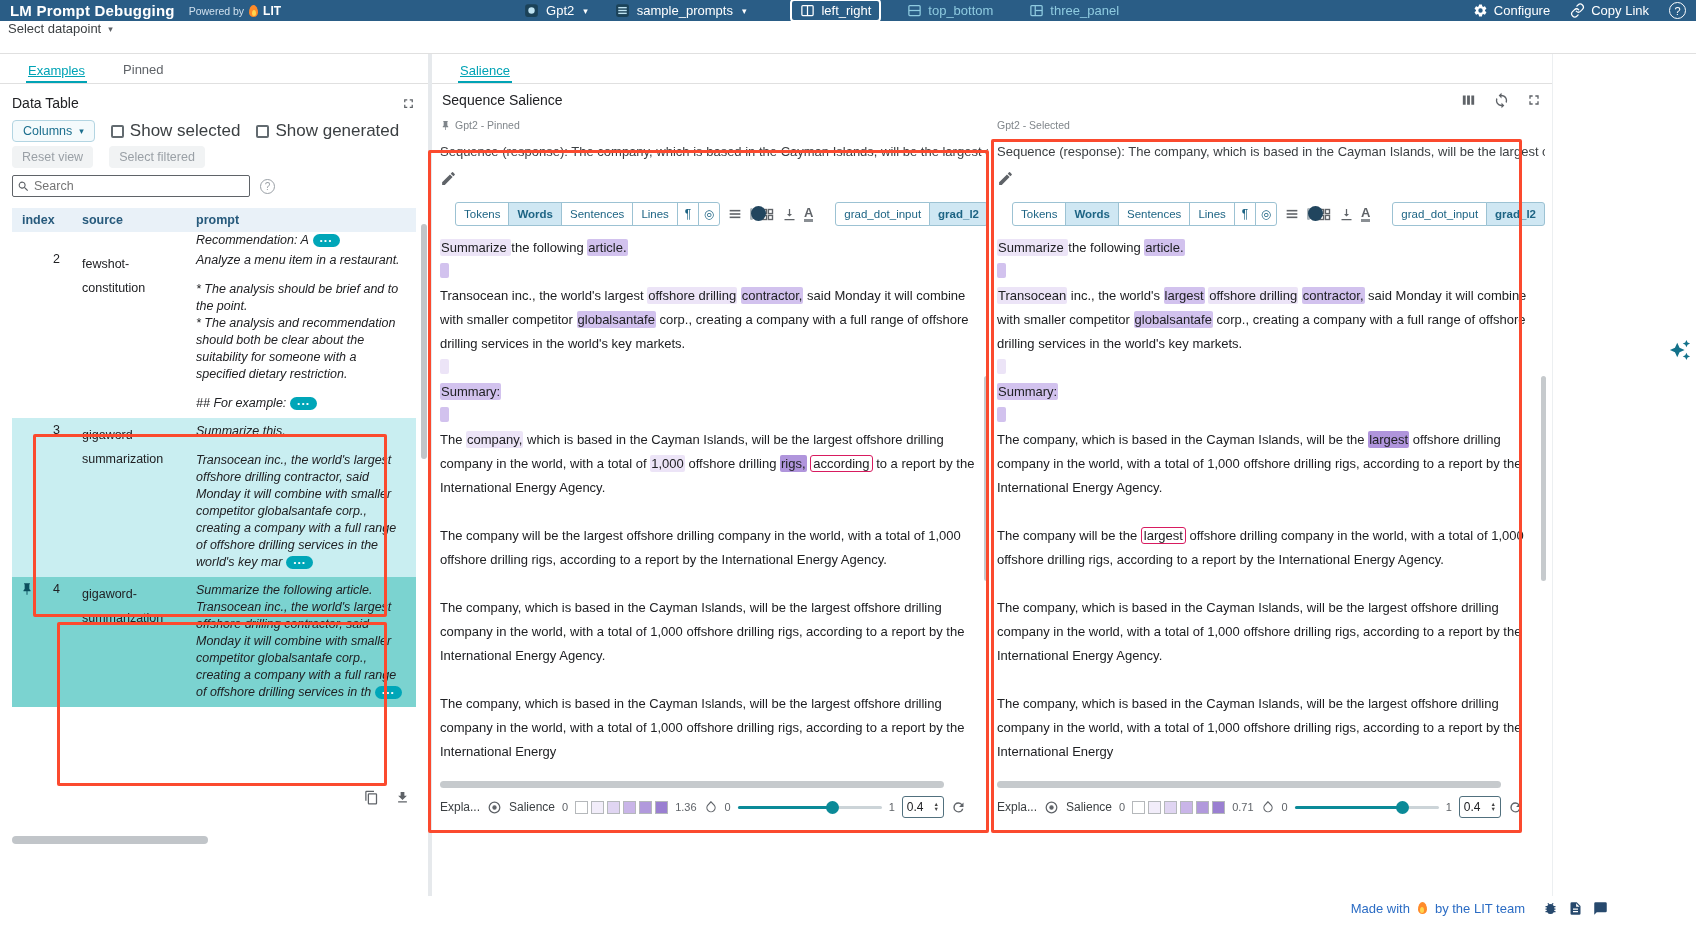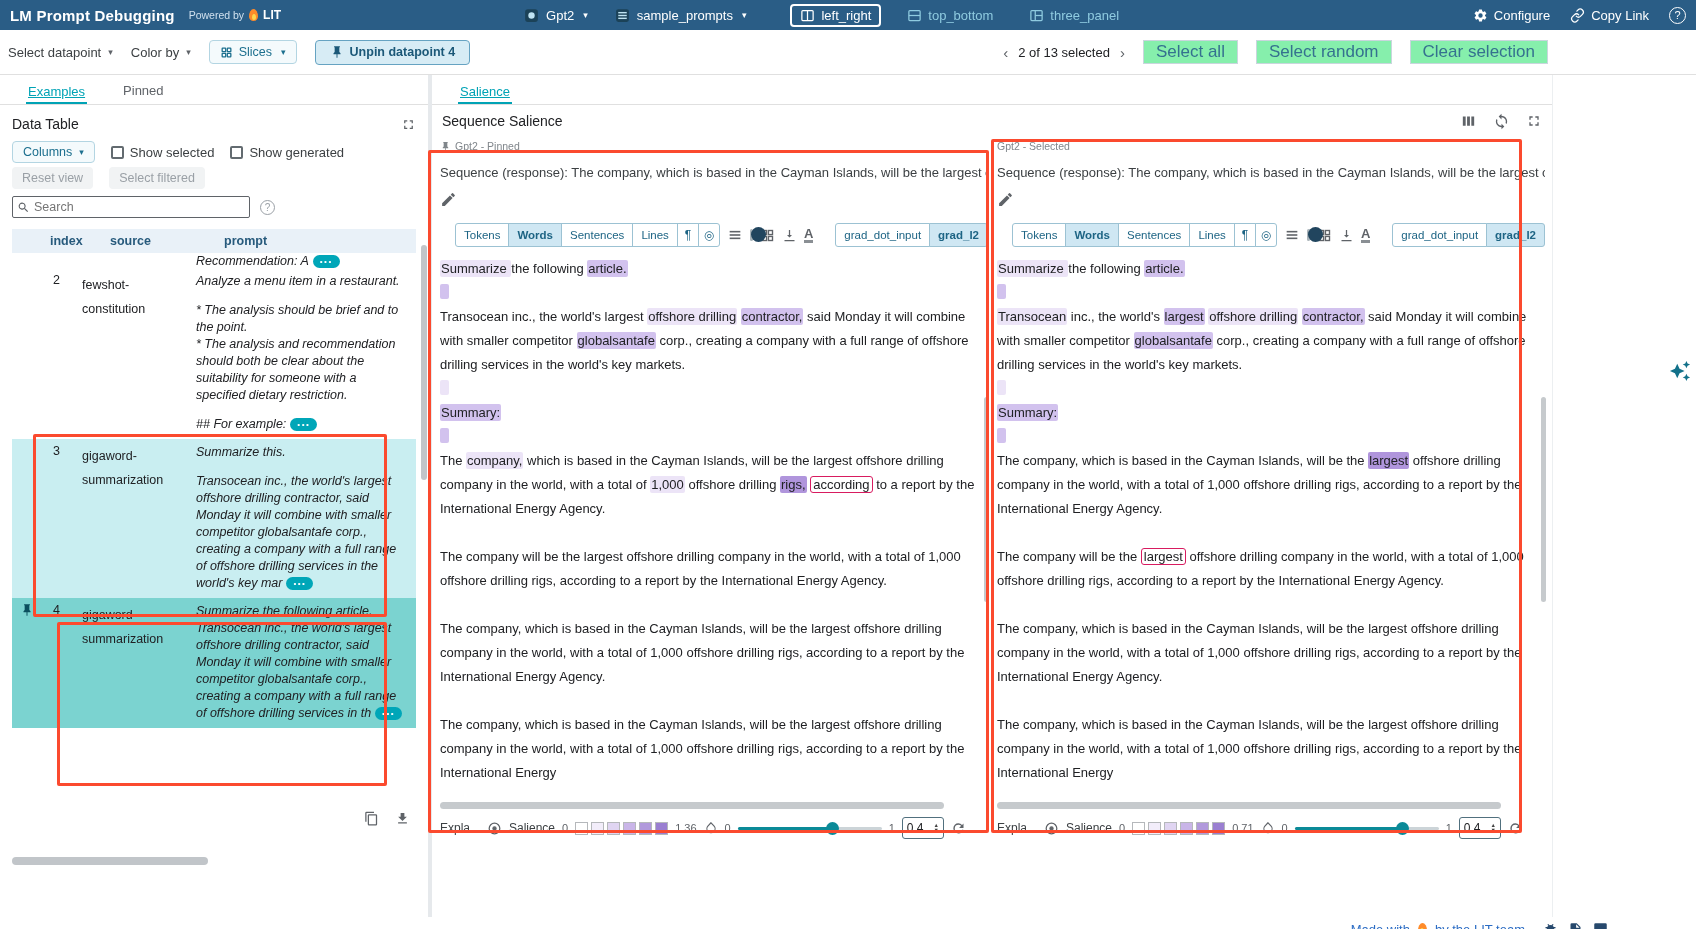--- a/index.html
+++ b/index.html
@@ -1,41 +1,41 @@
 <!DOCTYPE html>
 <html><head>
 <meta charset="utf-8">
 <style>
   * { margin:0; padding:0; box-sizing:border-box; }
   html,body { width:1696px; height:929px; overflow:hidden; }
   body { font-family:"Liberation Sans","DejaVu Sans",sans-serif; font-size:13px; color:#202124; background:#fff; }
   .app { position:relative; width:1696px; height:929px; overflow:hidden; background:#fff; }
 
   
-  .topbar { height:30px; background:#2a5d86; display:flex; align-items:center; padding:0 10px; color:#fff; }
+  .topbar { height:21px; background:#2a5d86; display:flex; align-items:center; padding:0 10px; color:#fff; }
   .app-title { font-size:15px; font-weight:bold; letter-spacing:.2px; }
   .powered { display:flex; align-items:center; gap:5px; margin-left:14px; font-size:10.5px; color:#cfe0ee; }
   .powered .lit { color:#fff; font-weight:bold; font-size:12px; }
   .flame { width:9px; height:12px; background:#ff8b2a; border-radius:50% 50% 50% 50%/62% 62% 38% 38%; position:relative; display:inline-block; }
   .flame::after { content:""; position:absolute; left:2.5px; top:5px; width:4px; height:6px; background:#ffd54f; border-radius:50% 50% 50% 50%/62% 62% 38% 38%; }
   .hdr-chip { display:flex; align-items:center; gap:6px; font-size:13px; color:#fff; cursor:pointer; }
   .hdr-chip.model { margin-left:242px; }
   .hdr-chip.dataset { margin-left:26px; }
   .caret { font-size:9px; margin-left:3px; }
   .layouts { display:flex; align-items:center; gap:16px; margin-left:44px; }
   .layout-btn { display:flex; align-items:center; gap:6px; color:#8fcbe0; font-size:13px; padding:2px 8px; border:2px solid transparent; border-radius:4px; cursor:pointer; }
   .layout-btn.selected { color:#fff; border-color:#fff; }
   .hdr-right { margin-left:auto; display:flex; align-items:center; gap:20px; }
   .hdr-action { display:flex; align-items:center; gap:6px; font-size:13px; color:#fff; cursor:pointer; }
   .help-circle { width:17px; height:17px; border:1.5px solid #fff; border-radius:50%; display:inline-flex; align-items:center; justify-content:center; font-size:11px; color:#fff; }
   .ic { fill:#5f6368; }
   .ic-w { fill:#fff; }
 
   
-  .toolbar { height:45px; background:#fff; border-bottom:1px solid #e0e0e0; display:flex; align-items:center; padding:0 8px; gap:18px; }
+  .toolbar { height:33px; background:#fff; border-bottom:1px solid #e0e0e0; display:flex; align-items:flex-start; padding:0 8px; gap:18px;flex-direction:column; }
   .tb-label { display:flex; align-items:center; gap:4px; color:#3c4043; font-size:13px; cursor:pointer; }
   .tb-label .caret { color:#5f6368; }
   .btn-slices { display:flex; align-items:center; gap:6px; height:24px; padding:0 10px; border:1px solid #b3d5e2; border-radius:4px; background:#f4fafc; color:#1c6f8e; font-size:12.5px; cursor:pointer; }
   .btn-unpin { display:flex; align-items:center; gap:6px; height:25px; padding:0 14px; border:1px solid #66a3c2; border-radius:4px; background:#d7ecf5; color:#1b5878; font-size:12.5px; font-weight:bold; cursor:pointer; }
   .sel-status { margin-left:auto; display:flex; align-items:center; gap:10px; color:#202124; font-size:13px; }
   .chev { color:#5f6368; font-size:15px; cursor:pointer; line-height:1; }
   .tb-btn { height:24px; padding:0 12px; border:1px solid #c9d6dd; border-radius:0; background:#86efac; color:#35718f; font-size:17px; font-family:inherit; cursor:pointer; }
   .tb-btn.last { margin-right:140px; }
 
   
@@ -53,30 +53,30 @@
 
   
   .lp-body { padding:0 12px; flex:1; display:flex; flex-direction:column; }
   .module-head { height:30px; display:flex; align-items:center; margin-top:4px; }
   .module-title { font-size:14px; font-weight:500; color:#202124; }
   .mh-icons { margin-left:auto; display:flex; gap:14px; }
   .ctrl-row { height:26px; display:flex; align-items:center; gap:16px; }
   .chip-btn { height:22px; padding:0 10px; border-radius:4px; font-size:12.5px; font-family:inherit; display:inline-flex; align-items:center; gap:4px; cursor:pointer; }
   .chip-btn.teal { border:1px solid #b3d5e2; background:#f4fafc; color:#1c6f8e; }
   .chip-btn.gray { border:none; background:#f1f3f4; color:#9aa0a6; }
-  .cb { display:inline-flex; align-items:center; gap:6px; font-size:13px; color:#3c4043; cursor:pointer; }
+  .cb { display:inline-flex; align-items:center; gap:6px; font-size:17px; color:#3c4043; cursor:pointer; }
   .cb .box { width:13px; height:13px; border:2px solid #636b70; border-radius:2px; background:#fff; }
   .search-row { height:28px; display:flex; align-items:center; gap:10px; margin-top:2px; }
   .searchbox { width:238px; height:22px; border:1px solid #5f6368; border-radius:2px; display:flex; align-items:center; padding:0 4px; gap:4px; background:#fff; }
   .searchbox input { border:none; outline:none; flex:1; font-size:12.5px; font-family:inherit; color:#202124; background:transparent; }
   .help-sm { width:15px; height:15px; border:1.5px solid #9aa0a6; color:#9aa0a6; border-radius:50%; font-size:10px; display:inline-flex; align-items:center; justify-content:center; }
 
   
   .dt { margin-top:8px; font-size:12.5px; }
-  .dt-head { display:flex; background:#e9f1f8; color:#275a7c; font-weight:bold; height:24px; align-items:center;padding-left:28px; }
+  .dt-head { display:flex; background:#e9f1f8; color:#275a7c; font-weight:bold; height:24px; align-items:center; }
   .dt-head .c-index { padding-left:10px; }
   .c-index { width:64px; flex:none; position:relative; }
   .c-source { width:112px; flex:none; padding:0 6px; overflow-wrap:anywhere; }
   .c-prompt { flex:1; padding:0 8px; }
   .dt-body { height:552px; overflow:hidden; }
   .row { display:flex; }
   .row .c-index { display:flex; justify-content:flex-end; padding:5px 16px 0 4px; color:#202124; }
   .row .c-source { padding-top:5px; line-height:24px; }
   .row .c-prompt { padding-top:5px; padding-bottom:6px; line-height:17px; }
   .row.partial { height:15px; overflow:hidden; }

